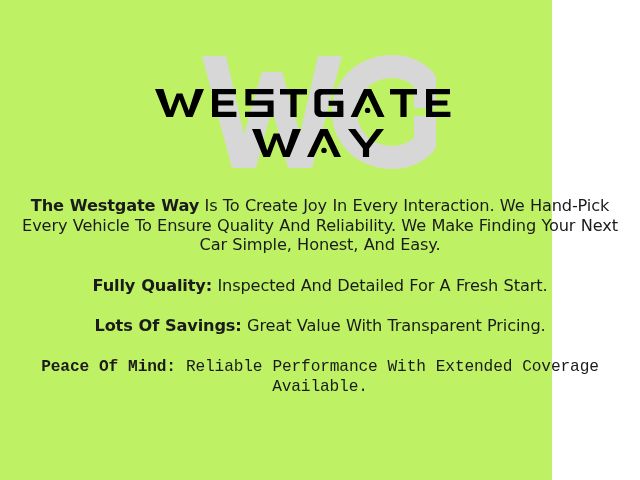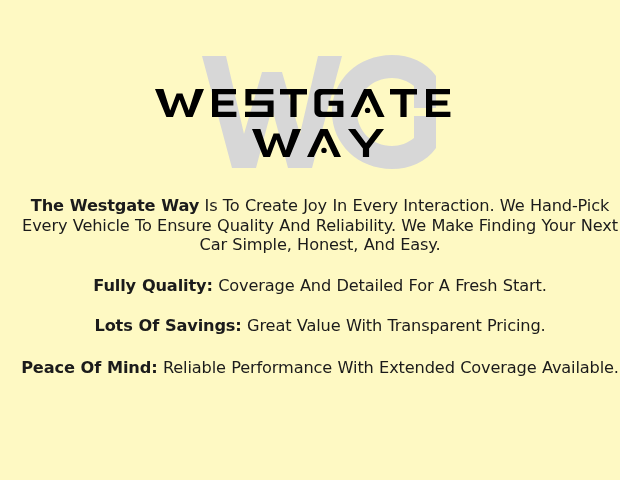--- a/index.html
+++ b/index.html
@@ -8,23 +8,23 @@
     background: #ffffff;
   }
   body {
     width: 640px;
     height: 480px;
     overflow: hidden;
     font-family: "Liberation Sans", sans-serif;
   }
   #page {
     position: relative;
-    width: 620px;
+    width: 552px;
     height: 480px;
-    background: #fef9c3;
+    background: #bef264;
   }
 
   
   #logo-block {
     position: absolute;
     left: 0;
     top: 46px;
     width: 640px;
     height: 130px;
   }
@@ -84,21 +84,21 @@
     line-height: 19.6px;
     margin: 0;
     padding: 0 14px;
   }
   .para b {
     font-weight: 700;
   }
   .p-intro { margin-top: 0px; }
   .p-item-1 { margin-top: 21px; }
   .p-item-2 { margin-top: 21px; }
-  .p-item-3 { margin-top: 22px; }
+  .p-item-3 { margin-top: 22px; font-family: Liberation Mono, monospace; }
 </style>
 </head>
 <body>
 
 <div id="page">
 
   <div id="logo-block">
 
     <svg id="watermark" viewBox="0 0 240 116" aria-hidden="true">
 
@@ -144,20 +144,20 @@
           </g>
         </svg>
       </div>
     </div>
   </div>
 
   <div id="copy">
 
     <p class="para p-intro"><b>The Westgate Way</b><span> Is To Create Joy In Every Interaction. We Hand-Pick Every Vehicle To Ensure Quality And Reliability. We Make Finding Your Next Car Simple, Honest, And Easy.</span></p>
 
-    <p class="para p-item-1"><b>Fully Quality:</b><span> Coverage And Detailed For A Fresh Start.</span></p>
+    <p class="para p-item-1"><b>Fully Quality:</b><span> Inspected And Detailed For A Fresh Start.</span></p>
 
     <p class="para p-item-2"><b>Lots Of Savings:</b><span> Great Value With Transparent Pricing.</span></p>
 
     <p class="para p-item-3"><b>Peace Of Mind:</b><span> Reliable Performance With Extended Coverage Available.</span></p>
 
   </div>
 </div>
 
 </body></html>

